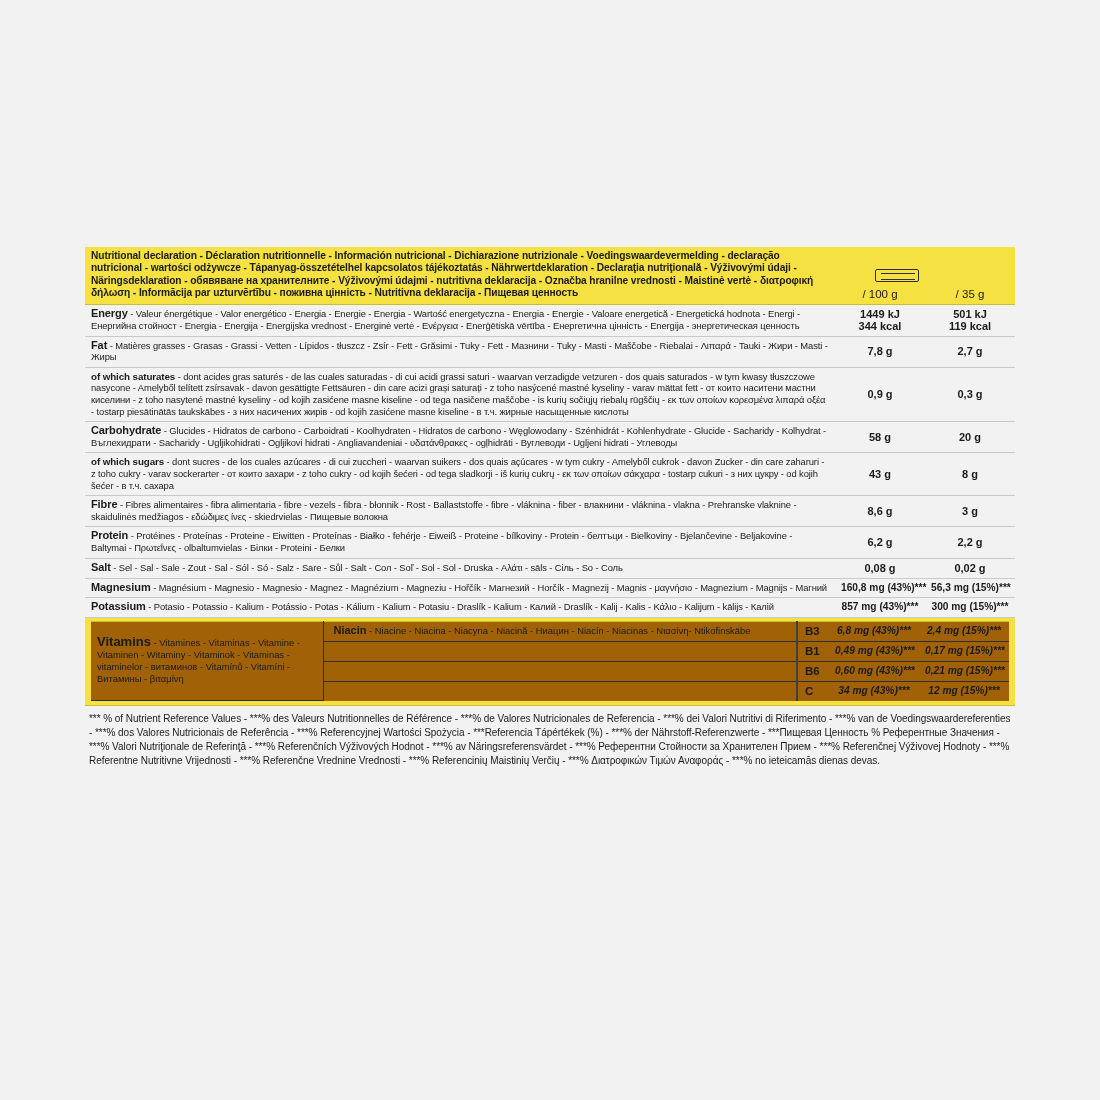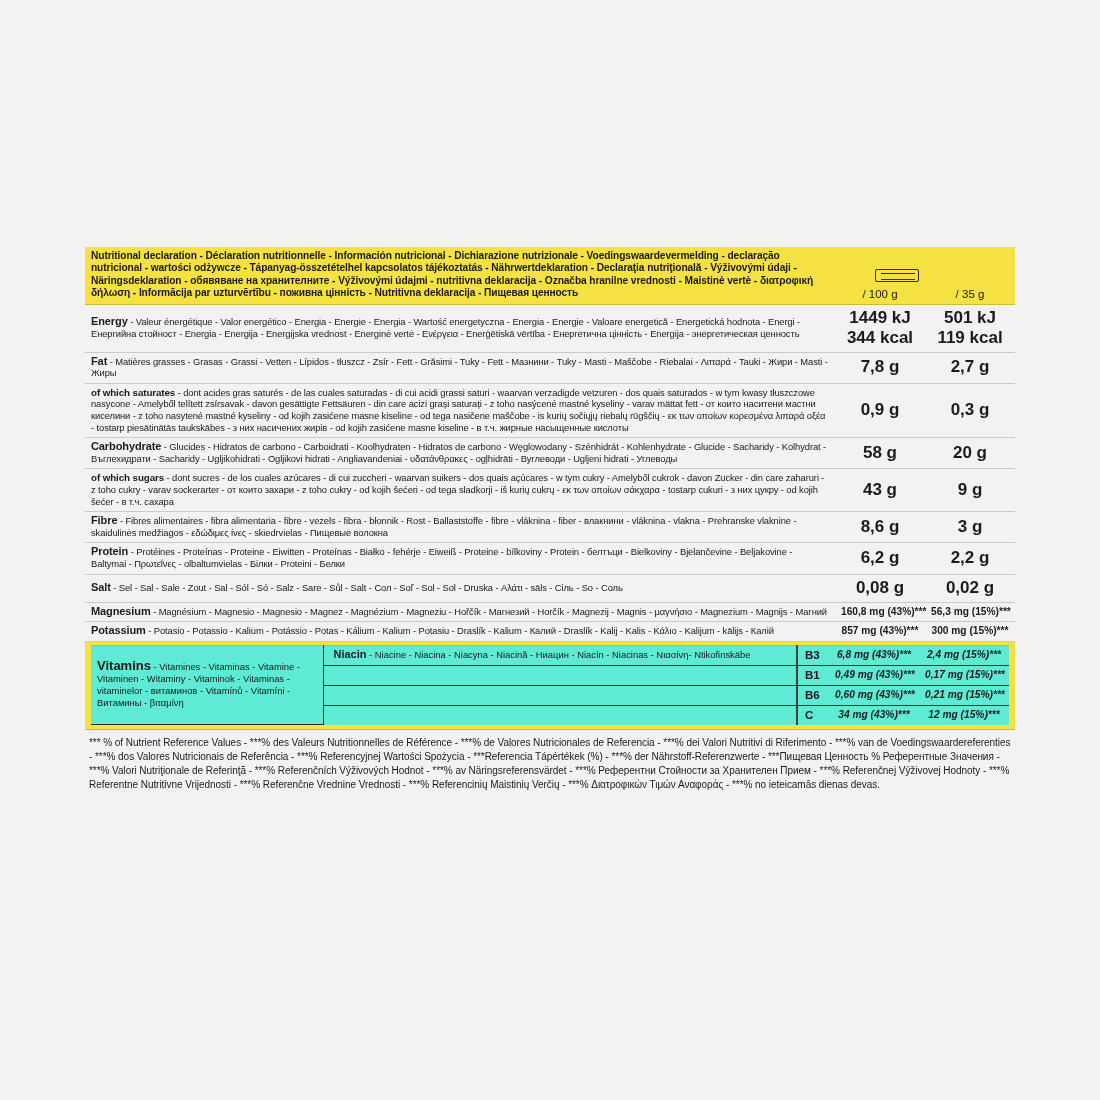--- a/index.html
+++ b/index.html
@@ -101,41 +101,41 @@
     font-size: 11px;
     font-weight: bold;
   }
   .nm i {
     font-style: normal;
     font-weight: bold;
     font-size: 9.8px;
   }
   .val {
     text-align: center;
-    font-size: 17px;
+    font-size: 11px;
     font-weight: bold;
     white-space: nowrap;
   }
   .val.small { font-size: 10.2px; }
   .val .l2 { display: block; }
 
   
   .vit-wrap td {
     background: #f5e242;
     border-top: 1px solid #c9bd33;
     border-bottom: 1px solid #c9bd33;
     padding: 0;
   }
   .vit-table {
     width: 100%;
     border-collapse: collapse;
     table-layout: fixed;
   }
   .vit-table td {
-    background: #5eead4;
+    background: #a16207;
     padding: 2px 6px;
     vertical-align: middle;
   }
   .vit-left {
     width: 232px;
     font-size: 9.4px;
     line-height: 12px;
     border-right: 1px solid #2e2e2e;
   }
   .vit-left b { font-size: 13px; }
@@ -224,21 +224,21 @@
 
       <tr class="row">
         <td class="nm"><b>Carbohydrate</b><span> - Glucides - Hidratos de carbono - Carboidrati - Koolhydraten - Hidratos de carbono - Węglowodany - Szénhidrát - Kohlenhydrate - Glucide - Sacharidy - Kolhydrat - Въглехидрати - Sacharidy - Ugljikohidrati - Ogljikovi hidrati - Angliavandeniai - υδατάνθρακες - ogļhidrāti - Вуглеводи - Ugljeni hidrati - Углеводы</span></td>
         <td class="val">58 g</td>
         <td class="val">20 g</td>
       </tr>
 
       <tr class="row">
         <td class="nm"><i>of which sugars</i><span> - dont sucres - de los cuales azúcares - di cui zuccheri - waarvan suikers - dos quais açúcares - w tym cukry - Amelyből cukrok - davon Zucker - din care zaharuri - z toho cukry - varav sockerarter - от които захари - z toho cukry - od kojih šećeri - od tega sladkorji - iš kurių cukrų - εκ των οποίων σάκχαρα - tostarp cukuri - з них цукру - od kojih šećer - в т.ч. сахара</span></td>
         <td class="val">43 g</td>
-        <td class="val">9 g</td>
+        <td class="val">8 g</td>
       </tr>
 
       <tr class="row">
         <td class="nm"><b>Fibre</b><span> - Fibres alimentaires - fibra alimentaria - fibre - vezels - fibra - błonnik - Rost - Ballaststoffe - fibre - vláknina - fiber - влакнини - vláknina - vlakna - Prehranske vlaknine - skaidulinės medžiagos - εδώδιμες ίνες - skiedrvielas - Пищевые волокна</span></td>
         <td class="val">8,6 g</td>
         <td class="val">3 g</td>
       </tr>
 
       <tr class="row">
         <td class="nm"><b>Protein</b><span> - Protéines - Proteínas - Proteine - Eiwitten - Proteínas - Białko - fehérje - Eiweiß - Proteine - bílkoviny - Protein - белтъци - Bielkoviny - Bjelančevine - Beljakovine - Baltymai - Πρωτεΐνες - olbaltumvielas - Білки - Proteini - Белки</span></td>

